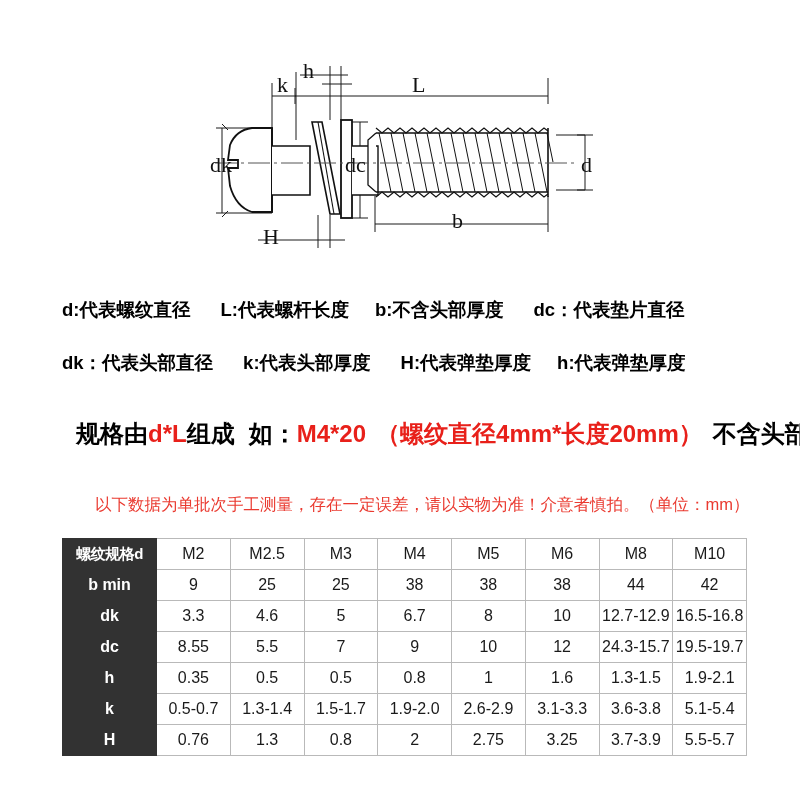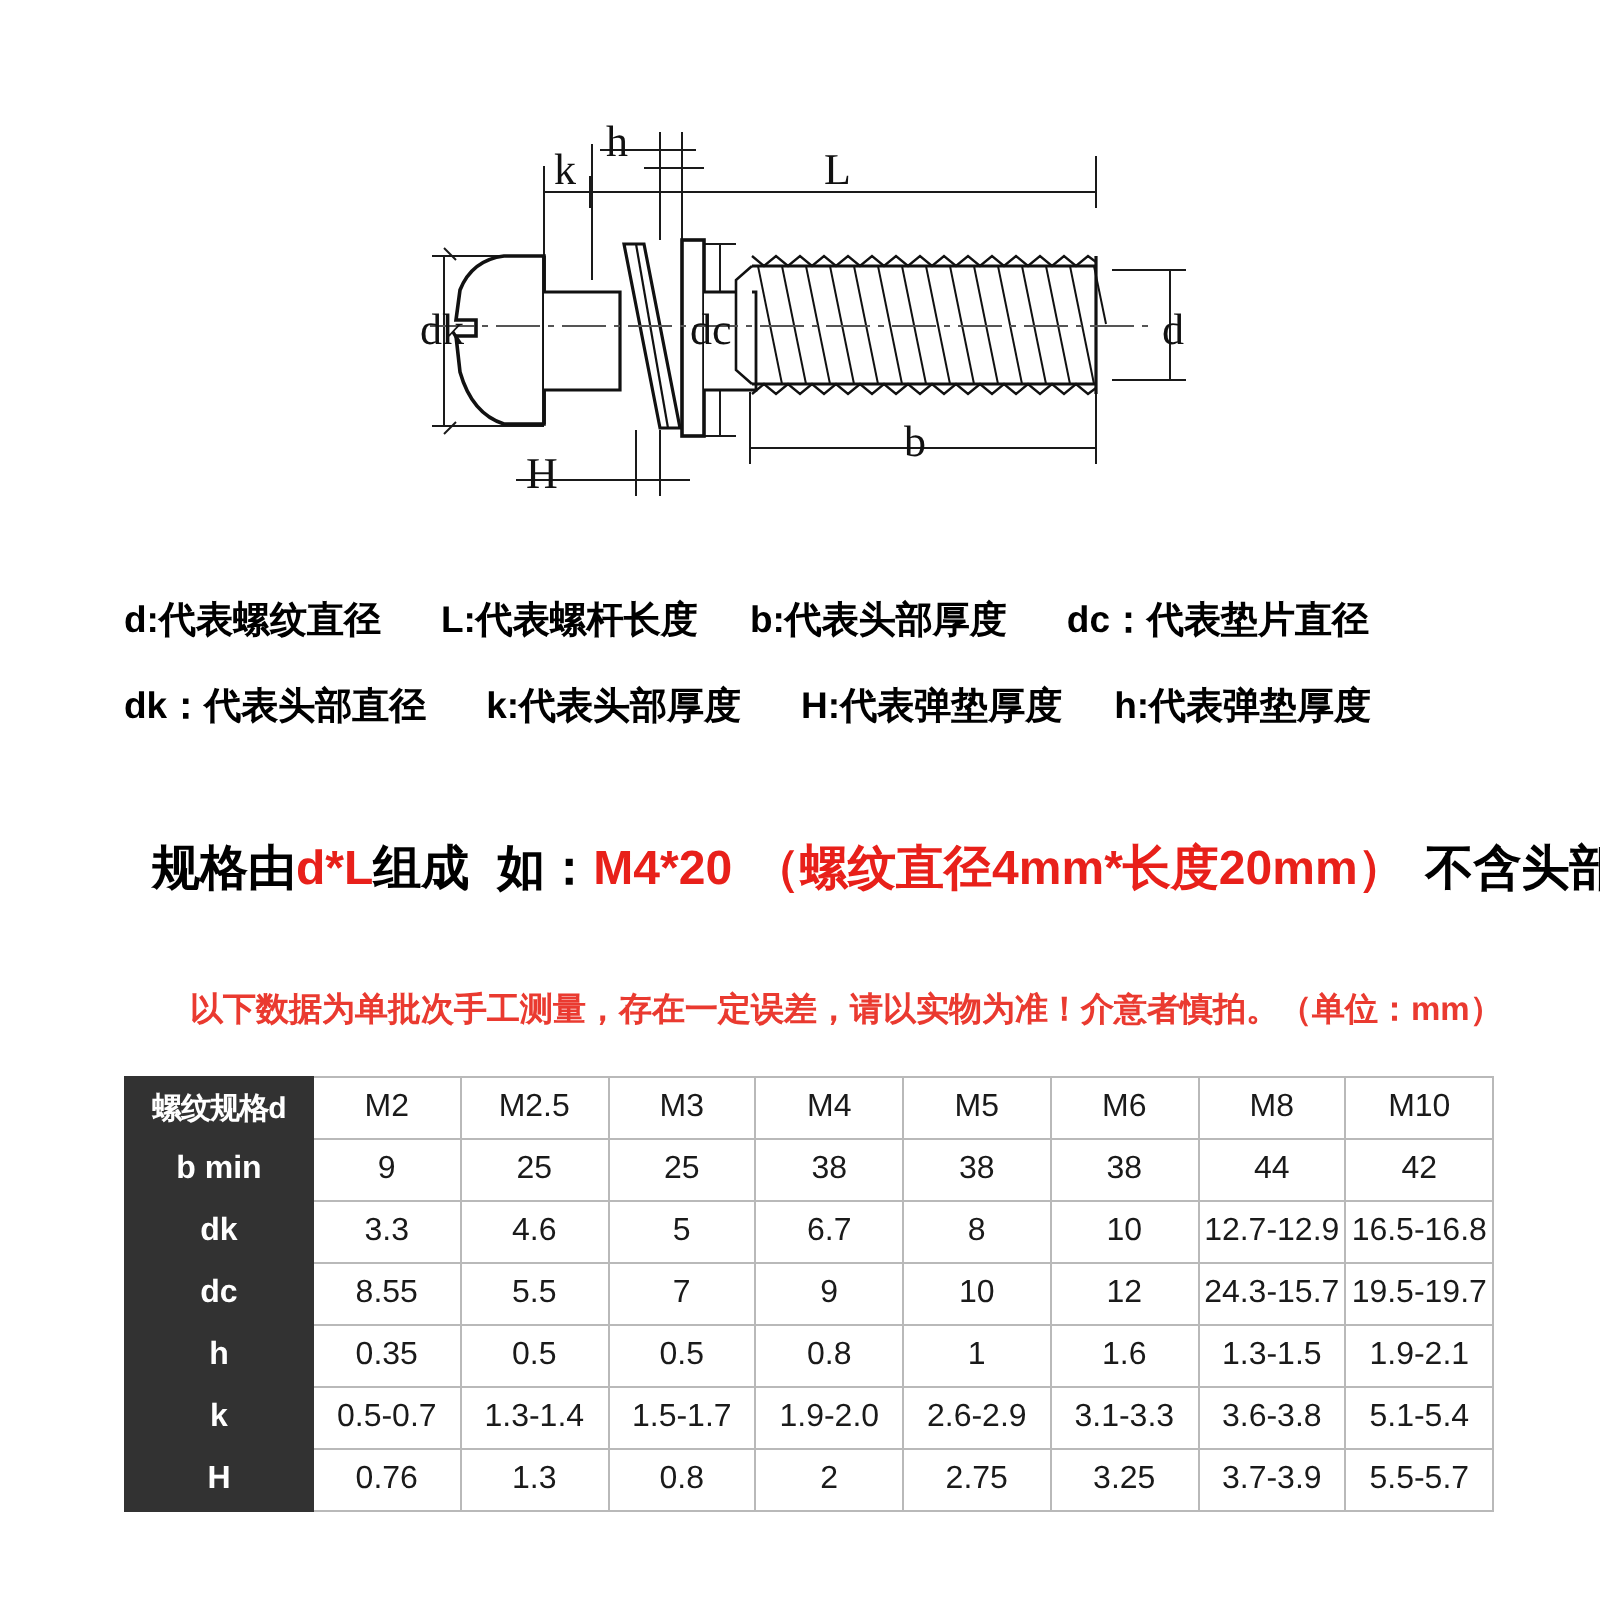--- a/index.html
+++ b/index.html
@@ -31,21 +31,21 @@
     position: absolute;
     left: 62px;
     width: 700px;
     white-space: nowrap;
     font-weight: bold;
     font-size: 18.5px;
     letter-spacing: 0px;
     color: #000;
   }
   #legend-row-1 { top: 297px; }
-  #legend-row-2 { top: 340px; }
+  #legend-row-2 { top: 350px; }
   .legend-item { display: inline-block; }
   .lg-gap-1 { width: 30px; display: inline-block; }
   .lg-gap-2 { width: 26px; display: inline-block; }
   .lg-gap-3 { width: 30px; display: inline-block; }
 
   
   #spec-line {
     position: absolute;
     left: 76px;
     top: 418px;
@@ -56,21 +56,21 @@
   #spec-line .red { color: #e8201a; }
   #spec-line .sp { display: inline-block; width: 14px; }
   #spec-line .sp-wide { display: inline-block; width: 10px; }
 
   
   #disclaimer {
     position: absolute;
     left: 95px;
     top: 494px;
     white-space: nowrap;
-    font-weight: bold;
+    font-weight: normal;
     font-size: 16.5px;
     color: #ea3a30;
   }
 
   
   #spec-table {
     position: absolute;
     left: 62px;
     top: 538px;
     width: 684px;
@@ -203,21 +203,21 @@
       <text x="263" y="244">H</text>
       <text x="412" y="92">L</text>
       <text x="452" y="228">b</text>
       <text x="345" y="172">dc</text>
       <text x="581" y="172">d</text>
     </g>
   </svg>
 </div>
 
 <div class="legend-row" id="legend-row-1">
-  <span class="legend-item">d:代表螺纹直径</span><span class="lg-gap-1"></span><span class="legend-item">L:代表螺杆长度</span><span class="lg-gap-2"></span><span class="legend-item">b:代表头部厚度</span><span class="lg-gap-3"></span><span class="legend-item">dc：代表垫片直径</span>
+  <span class="legend-item">d:代表螺纹直径</span><span class="lg-gap-1"></span><span class="legend-item">L:代表螺杆长度</span><span class="lg-gap-2"></span><span class="legend-item">b:不含头部厚度</span><span class="lg-gap-3"></span><span class="legend-item">dc：代表垫片直径</span>
 </div>
 
 <div class="legend-row" id="legend-row-2">
   <span class="legend-item">dk：代表头部直径</span><span class="lg-gap-1"></span><span class="legend-item">k:代表头部厚度</span><span class="lg-gap-3"></span><span class="legend-item">H:代表弹垫厚度</span><span class="lg-gap-2"></span><span class="legend-item">h:代表弹垫厚度</span>
 </div>
 
 <div id="spec-line">
   <span>规格由</span><span class="red">d*L</span><span>组成</span><span class="sp"></span><span>如：</span><span class="red">M4*20</span><span class="sp-wide"></span><span class="red">（螺纹直径4mm*长度20mm）</span><span class="sp-wide"></span><span>不含头部厚度</span>
 </div>
 

